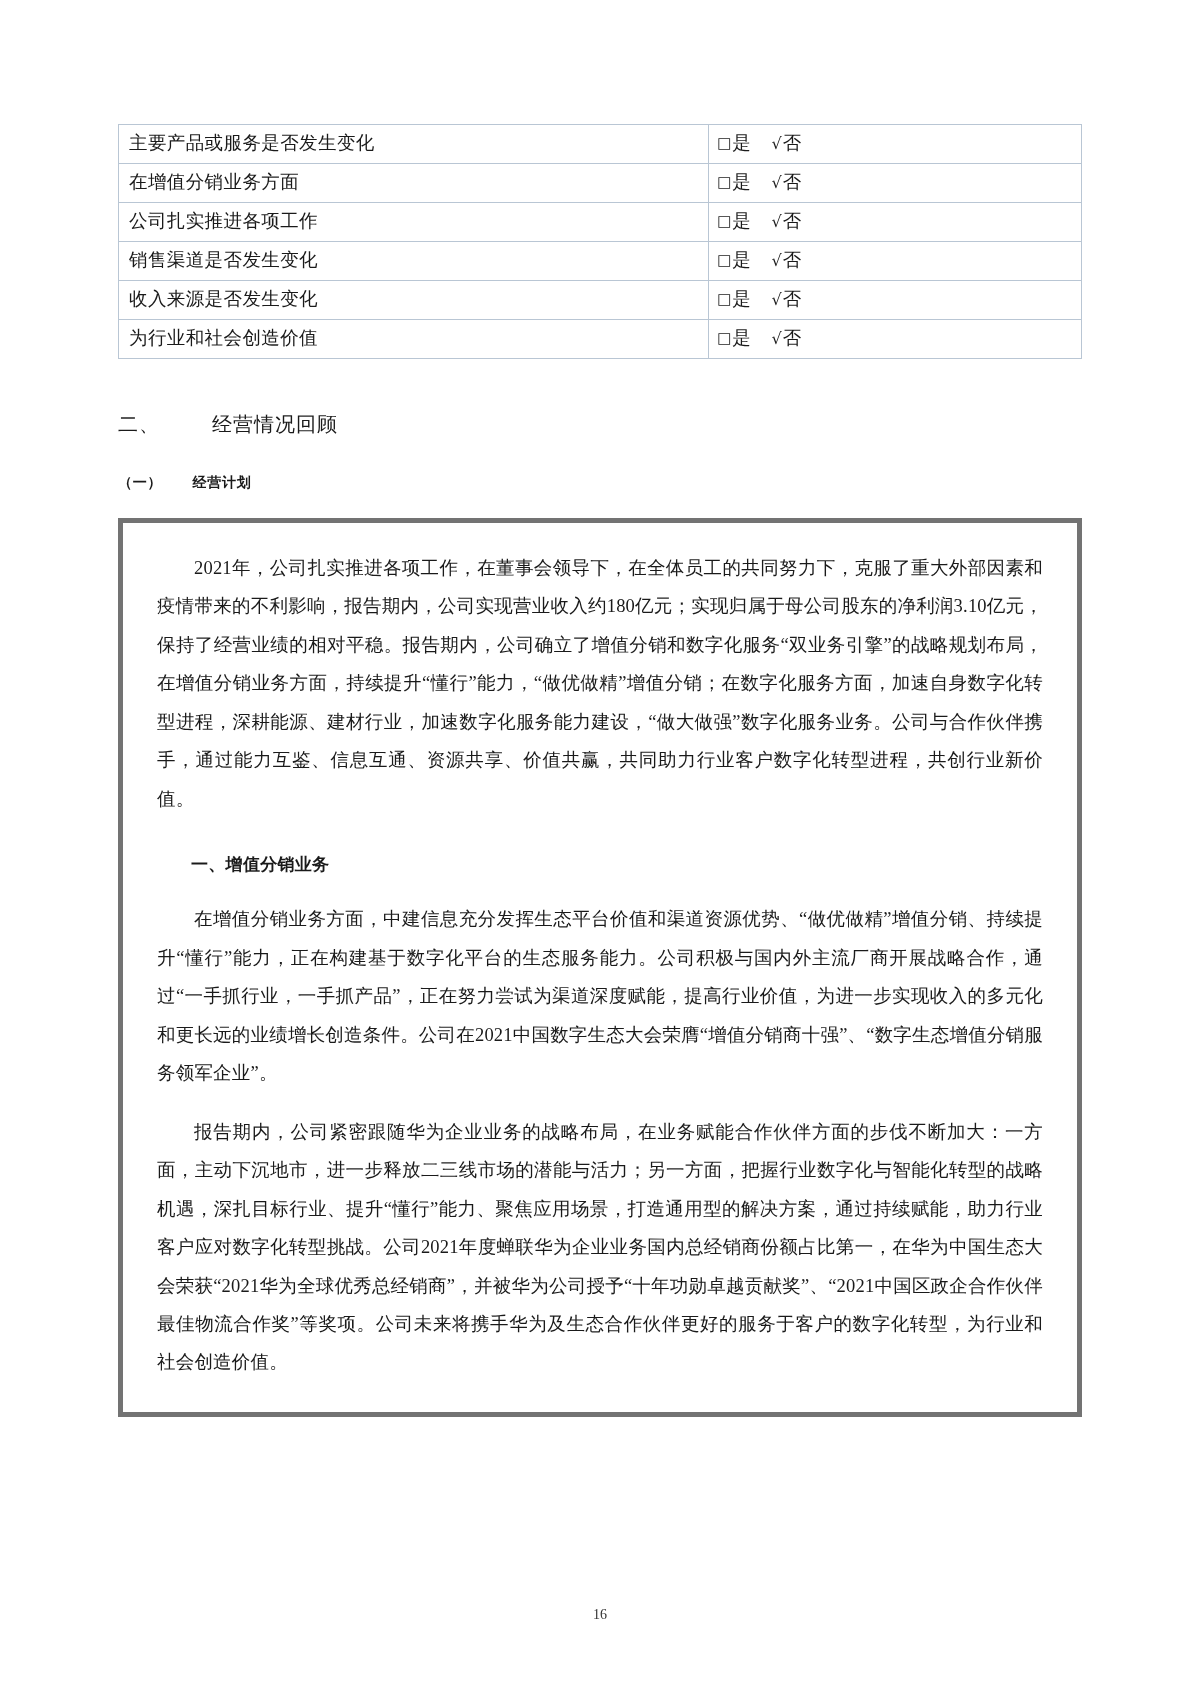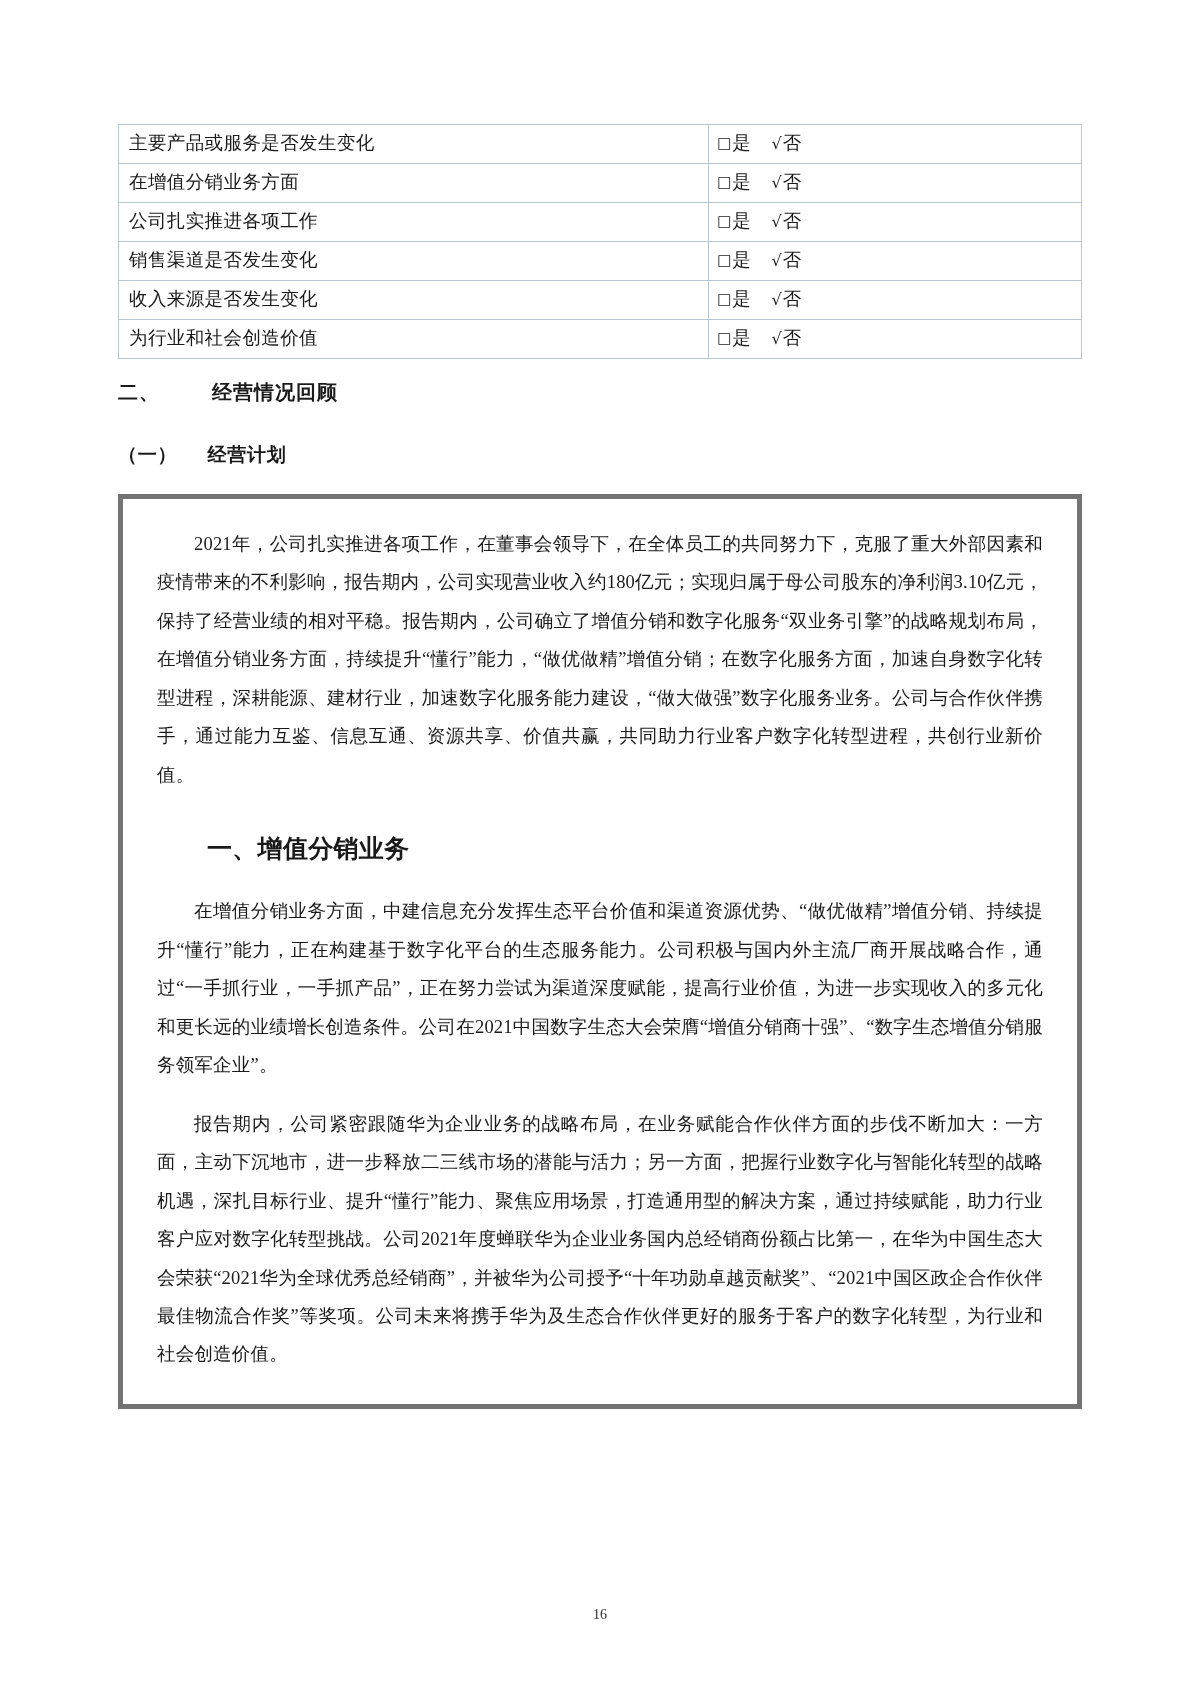--- a/index.html
+++ b/index.html
@@ -66,30 +66,30 @@
     margin-right: 1px;
   }
   .tick-glyph {
     font-family: "DejaVu Sans", sans-serif;
     font-size: 16px;
     margin-right: 1px;
   }
 
   
   .h-section {
-    margin: 20px 0 0 0;
+    margin: 52px 0 0 0;
     font-size: 20px;
-    font-weight: bold;
+    font-weight: normal;
     letter-spacing: 1px;
   }
   .h-section .num { margin-right: 52px; }
 
   .h-sub {
     margin: 36px 0 0 0;
-    font-size: 19px;
+    font-size: 14px;
     font-weight: bold;
     letter-spacing: 0.8px;
   }
   .h-sub .num { margin-right: 30px; }
 
   
   .body-box {
     margin-top: 26px;
     border: 5px solid #737373;
     padding: 26px 34px 30px 34px;
@@ -100,21 +100,21 @@
     font-size: 18.5px;
     line-height: 2.08;
     text-align: justify;
     text-justify: inter-ideograph;
     text-indent: 2em;
     letter-spacing: 0.2px;
   }
   p.para + p.para { margin-top: 20px; }
   .para-head {
     margin: 30px 0 0 0;
-    font-size: 25px;
+    font-size: 17px;
     font-weight: bold;
     line-height: 2.0;
     text-indent: 2em;
     letter-spacing: 0.3px;
   }
   .para-head + p.para { margin-top: 18px; }
 
   
   .page-number {
     position: absolute;

